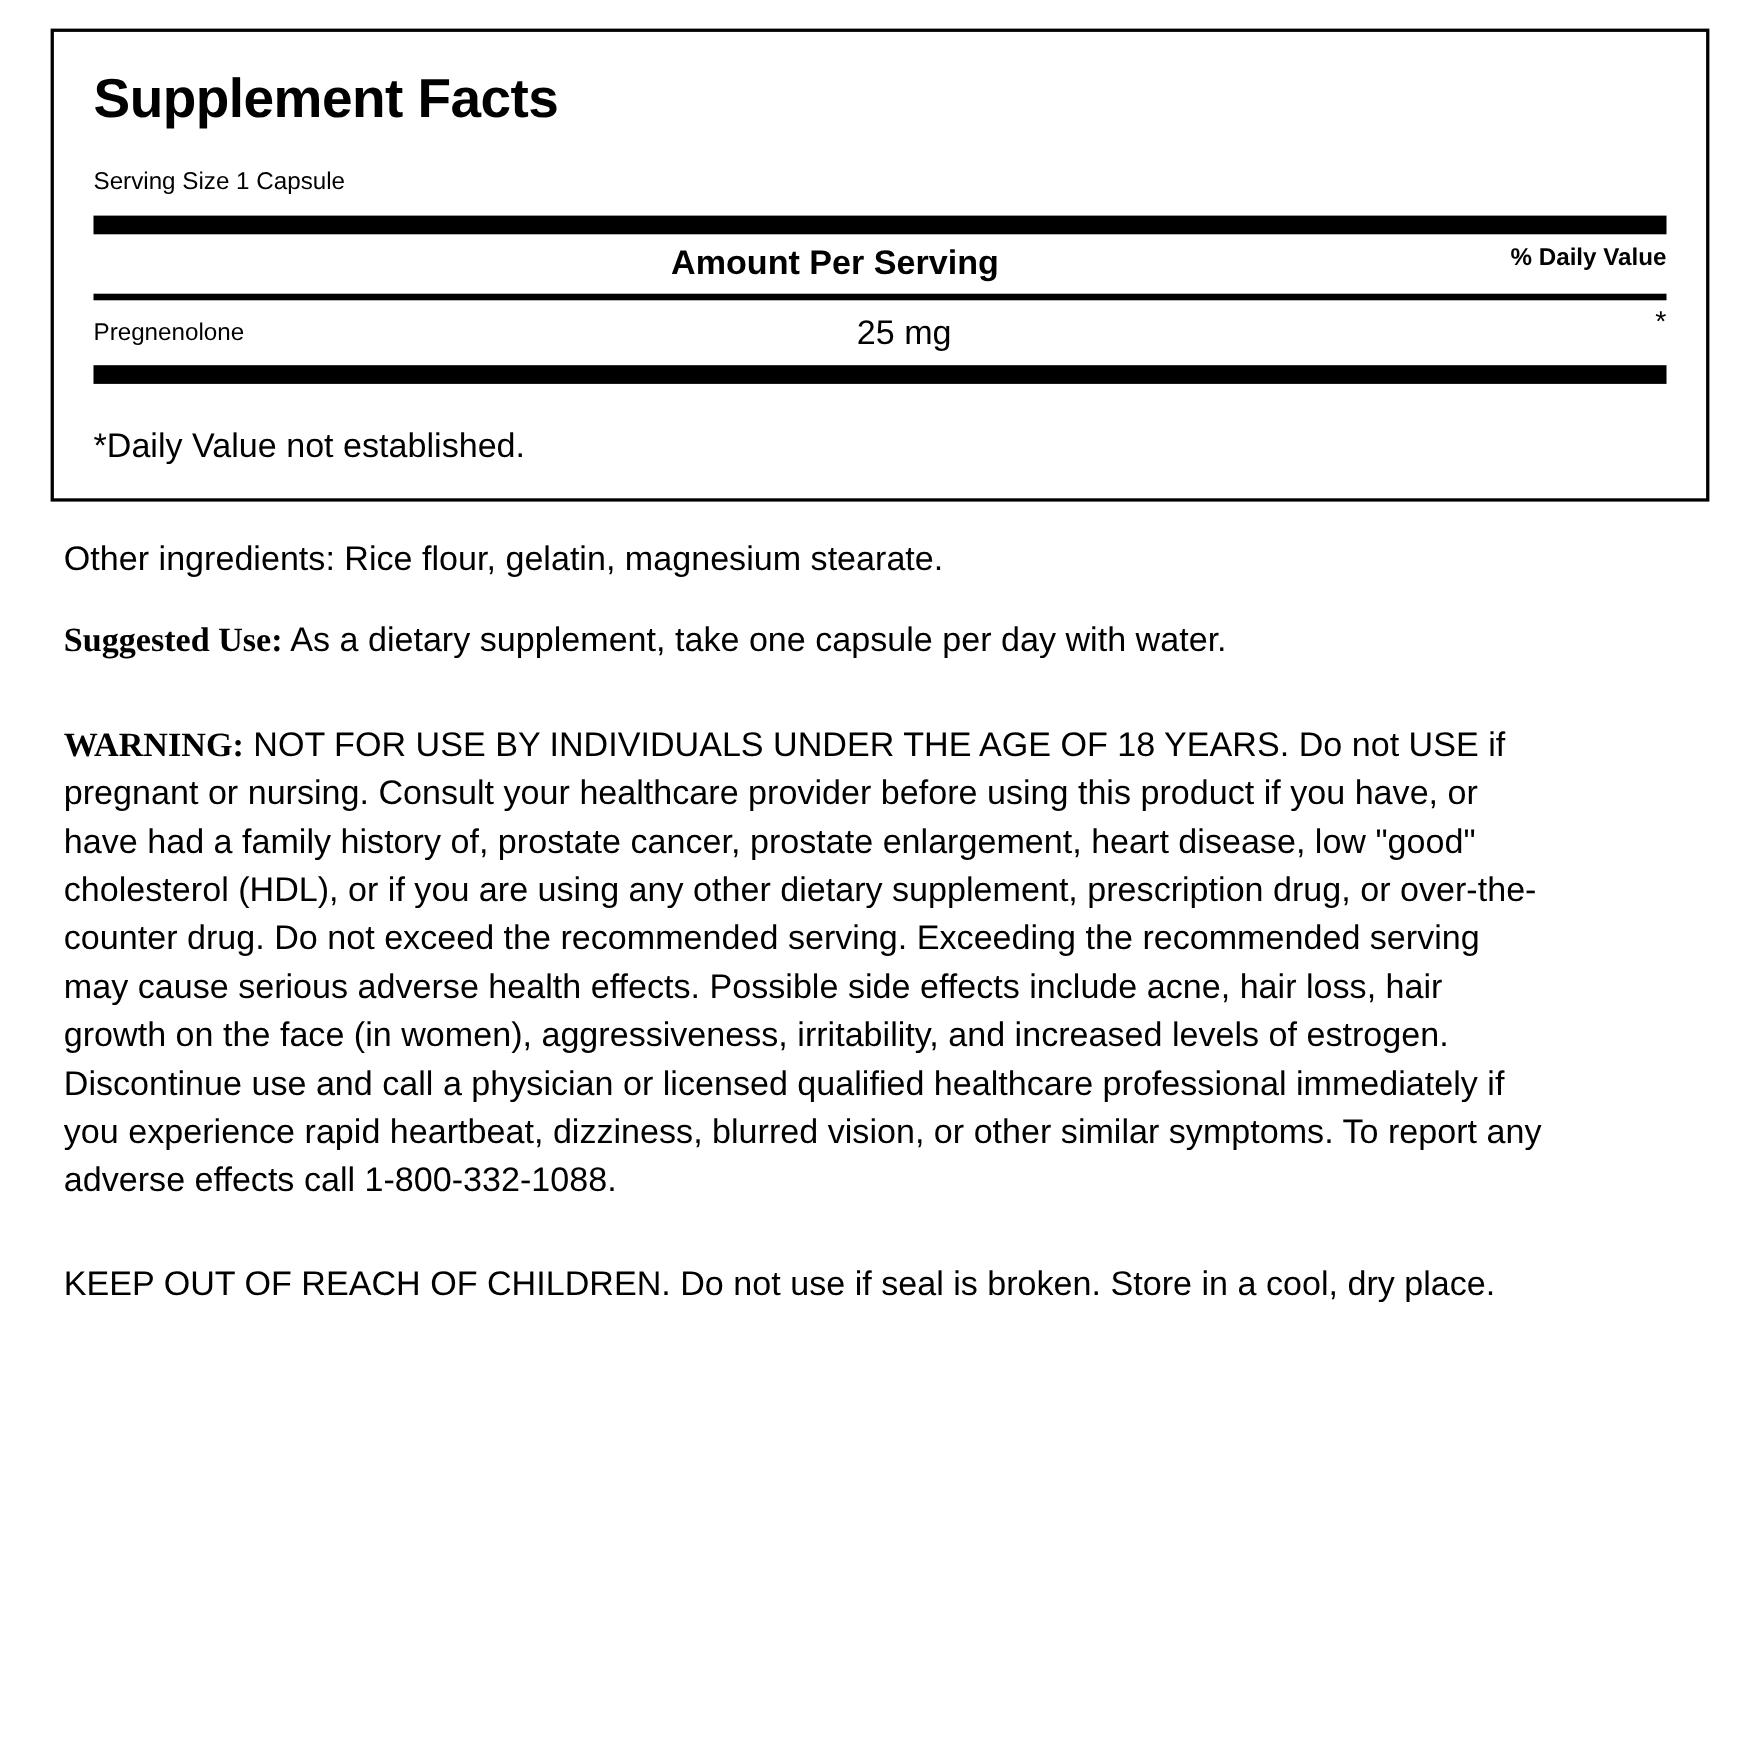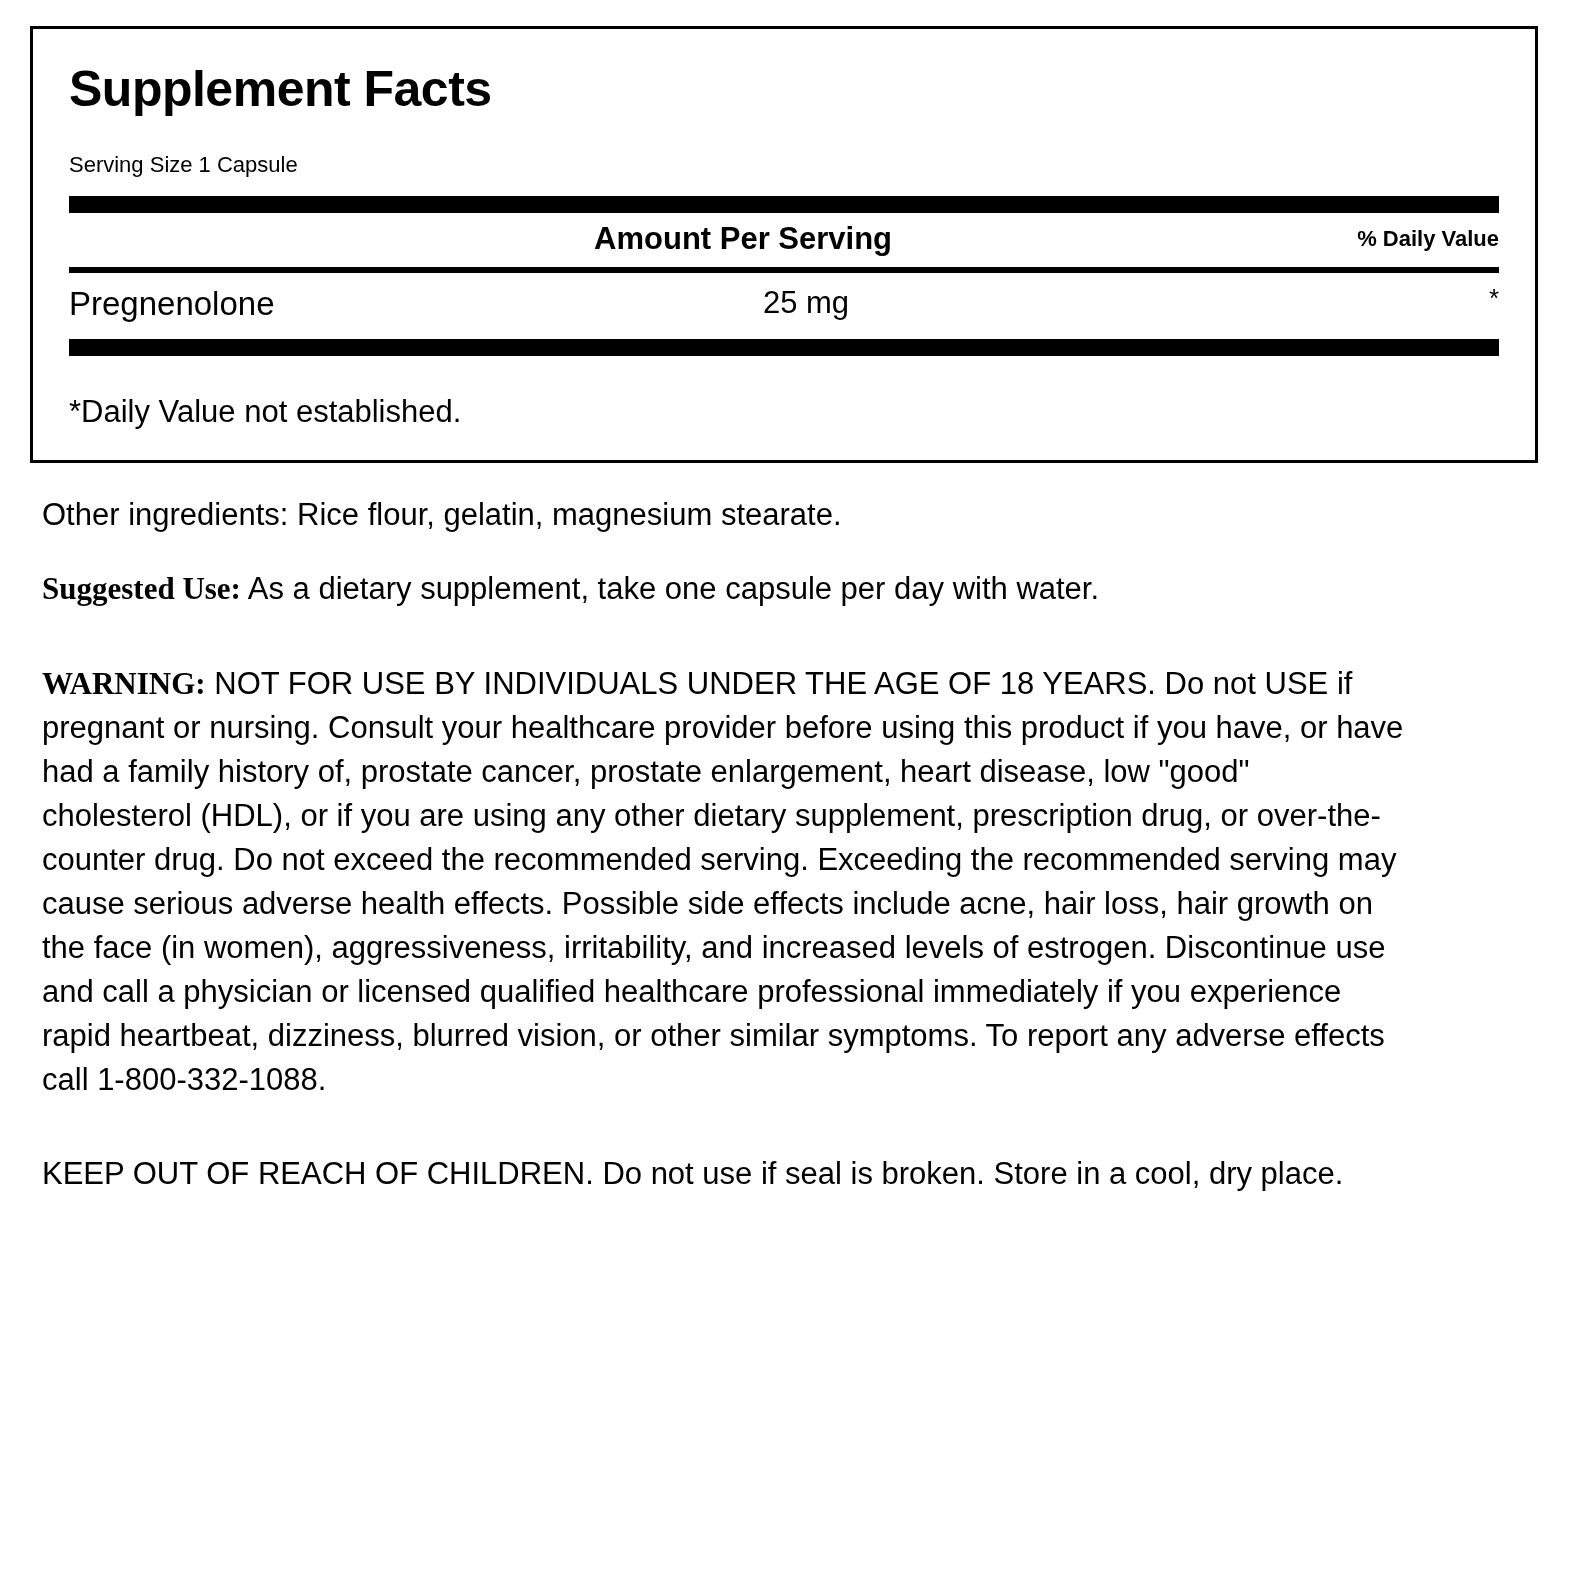--- a/index.html
+++ b/index.html
@@ -11,21 +11,21 @@
     width: 1586px;
     min-height: 1586px;
     font-family: "Liberation Sans", sans-serif;
     color: #000000;
     -webkit-font-smoothing: antialiased;
   }
 
   .page {
     width: 1472px;
     box-sizing: border-box;
-    padding: 26px 30px 20px 30px;
+    padding: 26px 30px 20px 46px;
   }
 
   
   .facts-panel {
     border: 3px solid #000;
     box-sizing: border-box;
     padding: 34px 36px 30px 36px;
     margin: 0 0 0 0;
     width: 1508px;
   }
@@ -50,21 +50,21 @@
     width: 100%;
   }
   .rule-medium {
     height: 6px;
     background: #000;
     width: 100%;
   }
 
   .header-row {
     display: flex;
-    align-items: center;
+    align-items: flex-start;
     padding: 8px 0 10px 0;
   }
   .header-amount {
     flex: 1;
     text-align: center;
     font-size: 31px;
     font-weight: bold;
     padding-left: 60px;
   }
   .header-dv {
@@ -74,21 +74,21 @@
     text-align: right;
   }
 
   .nutrient-row {
     display: flex;
     align-items: baseline;
     padding: 12px 0 16px 0;
     position: relative;
   }
   .nutrient-name {
-    font-size: 33px;
+    font-size: 22px;
     flex: 0 0 auto;
   }
   .nutrient-amount {
     position: absolute;
     left: 0;
     right: 16px;
     text-align: center;
     font-size: 31px;
     padding-left: 60px;
   }

